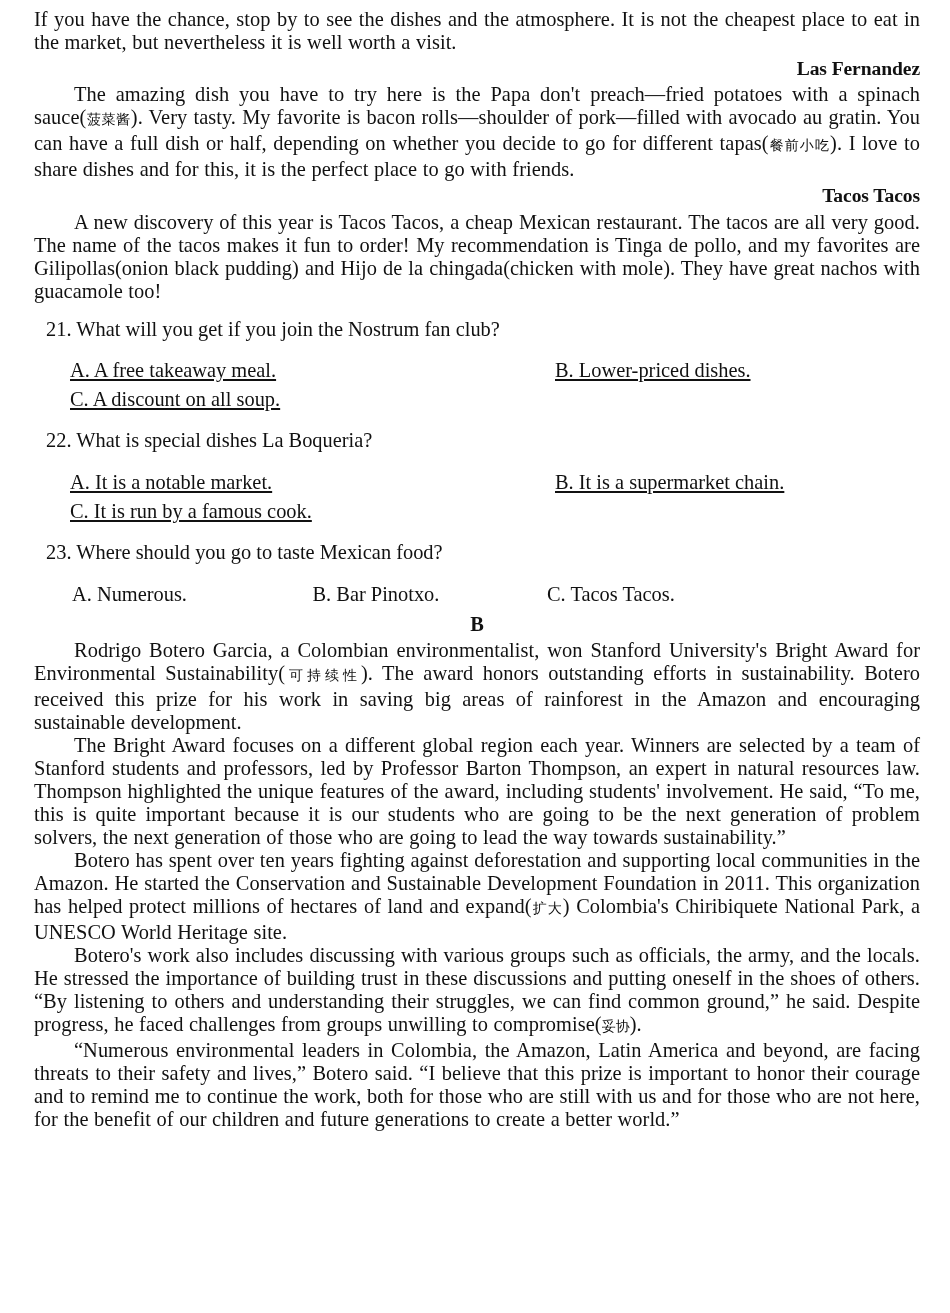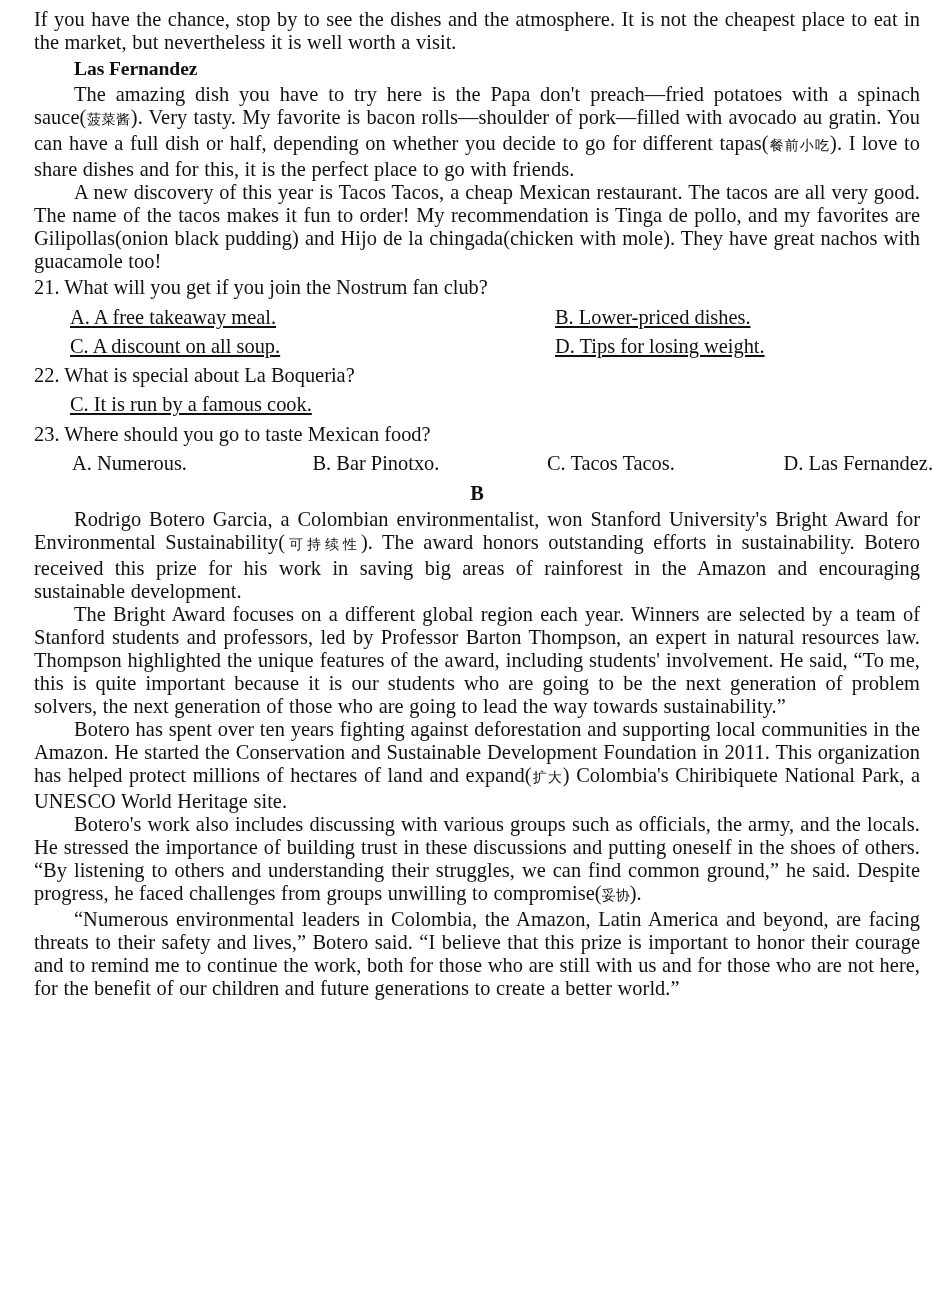--- a/index.html
+++ b/index.html
@@ -34,32 +34,33 @@
   .para.indent {
     text-indent: 40px;
   }
   .heading {
     font-size: 19.6px;
     line-height: 29.3px;
     font-weight: bold;
     margin: 0;
     padding-left: 40px;
     letter-spacing: -0.1px;
+    text-align: right;
   }
   .section-letter {
     font-size: 20.4px;
     line-height: 30px;
     font-weight: bold;
     text-align: center;
     margin: 0;
   }
   .question {
     font-size: 20.4px;
     line-height: 29.3px;
-    margin: 0;
+    margin: 12px;
   }
   .options {
     display: flex;
     font-size: 20.4px;
     line-height: 29.3px;
     padding-left: 36px;
   }
   .options.two-col > .opt {
     width: 50%;
     box-sizing: border-box;
@@ -86,49 +87,52 @@
 <body>
 
 <div class="page">
 
   <p class="para">If you have the chance, stop by to see the dishes and the atmosphere. It is not the cheapest place to eat in the market, but nevertheless it is well worth a visit.</p>
 
   <p class="heading">Las Fernandez</p>
 
   <p class="para indent">The amazing dish you have to try here is the Papa don't preach—fried potatoes with a spinach sauce(<span class="cn">菠菜酱</span>). Very tasty. My favorite is bacon rolls—shoulder of pork—filled with avocado au gratin. You can have a full dish or half, depending on whether you decide to go for different tapas(<span class="cn">餐前小吃</span>). I love to share dishes and for this, it is the perfect place to go with friends.</p>
 
+  <p class="heading">Tacos Tacos</p>
 
   <p class="para indent">A new discovery of this year is Tacos Tacos, a cheap Mexican restaurant. The tacos are all very good. The name of the tacos makes it fun to order! My recommendation is Tinga de pollo, and my favorites are Gilipollas(onion black pudding) and Hijo de la chingada(chicken with mole). They have great nachos with guacamole too!</p>
 
   <div>
     <p class="question"><span>21.</span> <span>What will you get if you join the Nostrum fan club?</span></p>
     <div class="options two-col">
       <span class="opt">A. A free takeaway meal.</span>
       <span class="opt">B. Lower-priced dishes.</span>
     </div>
     <div class="options two-col">
       <span class="opt">C. A discount on all soup.</span>
-      <span class="opt">D. Tips for losing weight.</span>
     </div>
   </div>
 
   <div>
-    <p class="question"><span>22.</span> <span>What is special about La Boqueria?</span></p>
+    <p class="question"><span>22.</span> <span>What is special dishes La Boqueria?</span></p>
+    <div class="options two-col">
+      <span class="opt">A. It is a notable market.</span>
+      <span class="opt">B. It is a supermarket chain.</span>
+    </div>
     <div class="options two-col">
       <span class="opt">C. It is run by a famous cook.</span>
     </div>
   </div>
 
   <div>
     <p class="question"><span>23.</span> <span>Where should you go to taste Mexican food?</span></p>
     <div class="options four-col">
       <span class="opt nowrap">A. Numerous.</span>
       <span class="opt nowrap">B. Bar Pinotxo.</span>
       <span class="opt nowrap">C. Tacos Tacos.</span>
-      <span class="opt nowrap">D. Las Fernandez.</span>
     </div>
   </div>
 
   <p class="section-letter">B</p>
 
   <p class="para indent">Rodrigo Botero Garcia, a Colombian environmentalist, won Stanford University's Bright Award for Environmental Sustainability(<span class="cn">可持续性</span>). The award honors outstanding efforts in sustainability. Botero received this prize for his work in saving big areas of rainforest in the Amazon and encouraging sustainable development.</p>
   <p class="para indent">The Bright Award focuses on a different global region each year. Winners are selected by a team of Stanford students and professors, led by Professor Barton Thompson, an expert in natural resources law. Thompson highlighted the unique features of the award, including students' involvement. He said, “To me, this is quite important because it is our students who are going to be the next generation of problem solvers, the next generation of those who are going to lead the way towards sustainability.”</p>
   <p class="para indent">Botero has spent over ten years fighting against deforestation and supporting local communities in the Amazon. He started the Conservation and Sustainable Development Foundation in 2011. This organization has helped protect millions of hectares of land and expand(<span class="cn">扩大</span>) Colombia's Chiribiquete National Park, a UNESCO World Heritage site.</p>
   <p class="para indent">Botero's work also includes discussing with various groups such as officials, the army, and the locals. He stressed the importance of building trust in these discussions and putting oneself in the shoes of others. “By listening to others and understanding their struggles, we can find common ground,” he said. Despite progress, he faced challenges from groups unwilling to compromise(<span class="cn">妥协</span>).</p>
   <p class="para indent">“Numerous environmental leaders in Colombia, the Amazon, Latin America and beyond, are facing threats to their safety and lives,” Botero said. “I believe that this prize is important to honor their courage and to remind me to continue the work, both for those who are still with us and for those who are not here, for the benefit of our children and future generations to create a better world.”</p>

